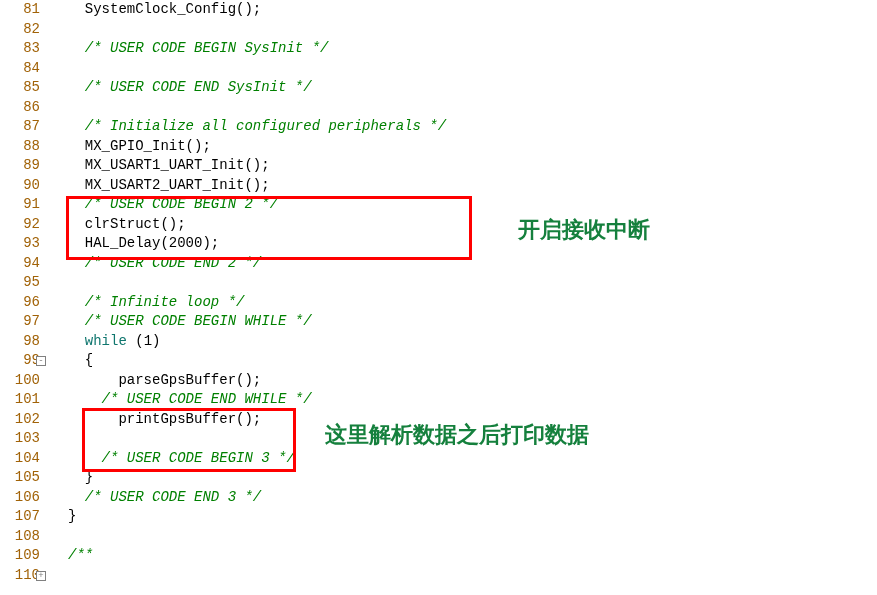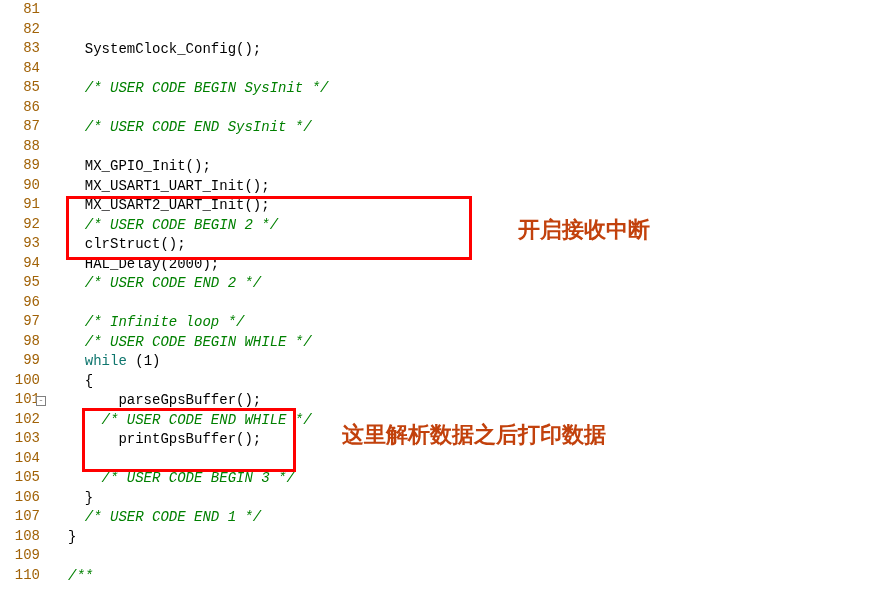--- a/index.html
+++ b/index.html
@@ -25,21 +25,20 @@
     padding-right: 10px;
     color: #a16207;
     user-select: none;
     box-sizing: border-box;
   }
   .code-area {
     flex: 1;
     background: #ffffff;
     padding-left: 18px;
     position: relative;
-    margin-top: 40px;
   }
   .line {
     height: 19.5px;
     line-height: 19.5px;
     white-space: pre;
   }
   .ln {
     height: 19.5px;
     line-height: 19.5px;
   }
@@ -59,21 +58,21 @@
   .comment { color: #008000; font-style: italic; }
   .keyword { color: #0f766e; text-align: center; }
   .ident   { color: #000000; }
   .red-box {
     position: absolute;
     border: 3px solid #ff0000;
     pointer-events: none;
   }
   .annotation {
     position: absolute;
-    color: #c2410c;
+    color: #15803d;
     font-family: 'Microsoft YaHei', 'SimSun', sans-serif;
     font-size: 22px;
     font-weight: bold;
     pointer-events: none;
   }
 </style>
 </head>
 <body>
 
 <div class="editor">
@@ -109,44 +108,45 @@
       <div class="ln">109</div>
       <div class="ln">110</div>
     </div>
   <div class="code-area" id="code">
       <div class="line"><span class="ident">  SystemClock_Config();</span></div>
       <div class="line"><span>  </span></div>
       <div class="line"><span class="comment">  /* USER CODE BEGIN SysInit */</span></div>
       <div class="line"><span>  </span></div>
       <div class="line"><span class="comment">  /* USER CODE END SysInit */</span></div>
       <div class="line"><span>  </span></div>
+      <div class="line"><span class="comment">  /* Initialize all configured peripherals */</span></div>
       <div class="line"><span class="ident">  MX_GPIO_Init();</span></div>
       <div class="line"><span class="ident">  MX_USART1_UART_Init();</span></div>
       <div class="line"><span class="ident">  MX_USART2_UART_Init();</span></div>
       <div class="line"><span class="comment">  /* USER CODE BEGIN 2 */</span></div>
       <div class="line"><span class="ident">  clrStruct();</span></div>
       <div class="line"><span class="ident">  HAL_Delay(2000);</span></div>
       <div class="line"><span class="comment">  /* USER CODE END 2 */</span></div>
       <div class="line"><span>  </span></div>
       <div class="line"><span class="comment">  /* Infinite loop */</span></div>
       <div class="line"><span class="comment">  /* USER CODE BEGIN WHILE */</span></div>
       <div class="line"><span>  </span><span class="keyword">while</span><span> (1)</span></div>
       <div class="line"><span class="ident">  {</span></div>
       <div class="line"><span class="ident">      parseGpsBuffer();</span></div>
       <div class="line"><span class="comment">    /* USER CODE END WHILE */</span></div>
       <div class="line"><span class="ident">      printGpsBuffer();</span></div>
       <div class="line"><span>  </span></div>
       <div class="line"><span class="comment">    /* USER CODE BEGIN 3 */</span></div>
       <div class="line"><span class="ident">  }</span></div>
-      <div class="line"><span class="comment">  /* USER CODE END 1 */</span></div>
+      <div class="line"><span class="comment">  /* USER CODE END 3 */</span></div>
       <div class="line"><span class="ident">}</span></div>
       <div class="line"><span>  </span></div>
       <div class="line"><span class="comment">/**</span></div>
       <div class="fold-marker" style="top: 356px;">-</div>
       <div class="fold-marker" style="top: 570.5px;">+</div>
     </div>
 </div>
 
 <div class="red-box" style="left:66px; top:196px; width:400px; height:58px;"></div>
 <div class="red-box" style="left:82px; top:408px; width:208px; height:58px;"></div>
 
 <div class="annotation" style="left:518px; top:215px;">开启接收中断</div>
-<div class="annotation" style="left:342px; top:420px;">这里解析数据之后打印数据</div>
+<div class="annotation" style="left:325px; top:420px;">这里解析数据之后打印数据</div>
 
 </body></html>

